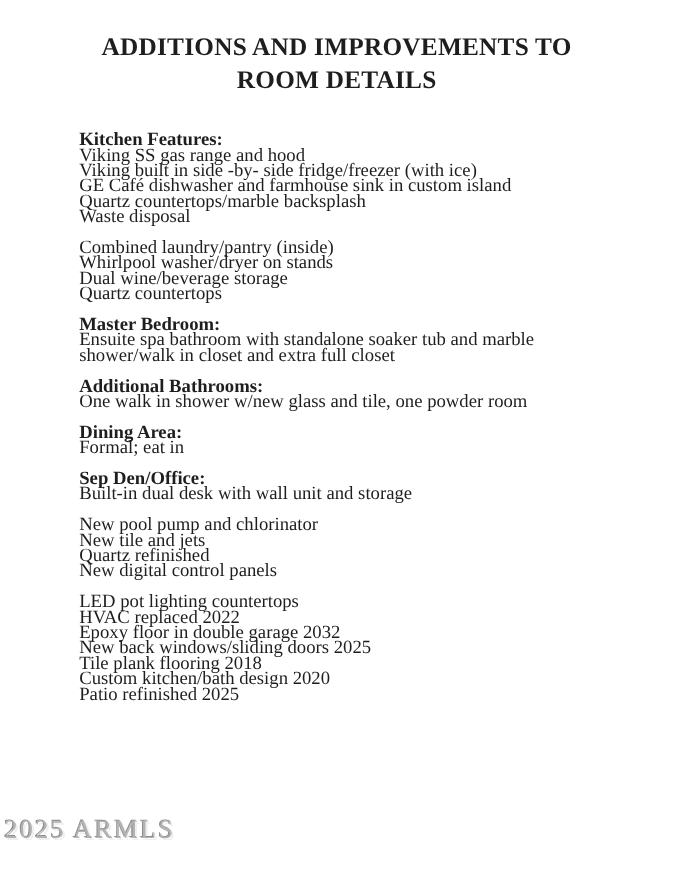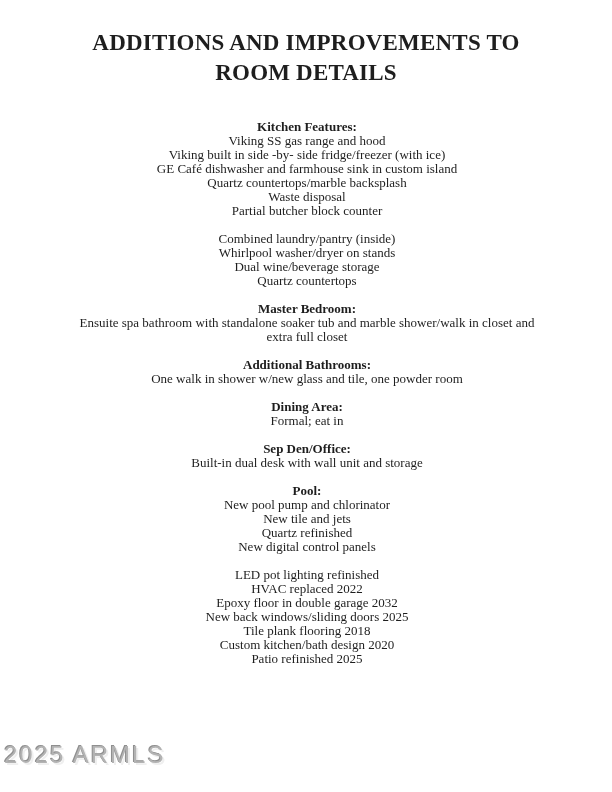--- a/index.html
+++ b/index.html
@@ -27,38 +27,37 @@
     font-size: 23px;
     line-height: 30px;
     letter-spacing: 0.2px;
     color: var(--text-color, #1e1e1e);
   }
   .content {
     position: absolute;
     top: 120px;
     left: 72px;
     width: 470px;
-    font-size: 13px;
+    font-size: 17px;
     line-height: 14px;
-    text-align: center;
   }
   .section {
     margin: 0 0 14px 0;
   }
   .section-heading {
     font-weight: bold;
   }
   .section-item {
     font-weight: normal;
   }
   .watermark {
     position: absolute;
     left: 4px;
     top: 741px;
-    font-family: Liberation Sans, sans-serif;
+    font-family: Liberation Serif, serif;
     font-size: 24px;
     line-height: 28px;
     letter-spacing: 2px;
     color: var(--watermark-color, #b3b3b3);
     text-shadow: -1px -1px 0 #8f8f8f, 2px 2px 0 #efefef;
     user-select: none;
   }
 </style>
 </head>
 <body>
@@ -71,21 +70,20 @@
   </div>
 
   <div class="content" id="sections-root">
       <div class="section">
         <div class="section-heading">Kitchen Features:</div>
         <div class="section-item">Viking SS gas range and hood</div>
         <div class="section-item">Viking built in side -by- side fridge/freezer (with ice)</div>
         <div class="section-item">GE Café dishwasher and farmhouse sink in custom island</div>
         <div class="section-item">Quartz countertops/marble backsplash</div>
         <div class="section-item">Waste disposal</div>
-        <div class="section-item">Partial butcher block counter</div>
       </div>
       <div class="section">
         <div class="section-item">Combined laundry/pantry (inside)</div>
         <div class="section-item">Whirlpool washer/dryer on stands</div>
         <div class="section-item">Dual wine/beverage storage</div>
         <div class="section-item">Quartz countertops</div>
       </div>
       <div class="section">
         <div class="section-heading">Master Bedroom:</div>
         <div class="section-item">Ensuite spa bathroom with standalone soaker tub and marble shower/walk in closet and extra full closet</div>
@@ -96,28 +94,27 @@
       </div>
       <div class="section">
         <div class="section-heading">Dining Area:</div>
         <div class="section-item">Formal; eat in</div>
       </div>
       <div class="section">
         <div class="section-heading">Sep Den/Office:</div>
         <div class="section-item">Built-in dual desk with wall unit and storage</div>
       </div>
       <div class="section">
-        <div class="section-heading">Pool:</div>
         <div class="section-item">New pool pump and chlorinator</div>
         <div class="section-item">New tile and jets</div>
         <div class="section-item">Quartz refinished</div>
         <div class="section-item">New digital control panels</div>
       </div>
       <div class="section">
-        <div class="section-item">LED pot lighting refinished</div>
+        <div class="section-item">LED pot lighting countertops</div>
         <div class="section-item">HVAC replaced 2022</div>
         <div class="section-item">Epoxy floor in double garage 2032</div>
         <div class="section-item">New back windows/sliding doors 2025</div>
         <div class="section-item">Tile plank flooring 2018</div>
         <div class="section-item">Custom kitchen/bath design 2020</div>
         <div class="section-item">Patio refinished 2025</div>
       </div>
     </div>
 
   <div class="watermark">2025 ARMLS</div>

